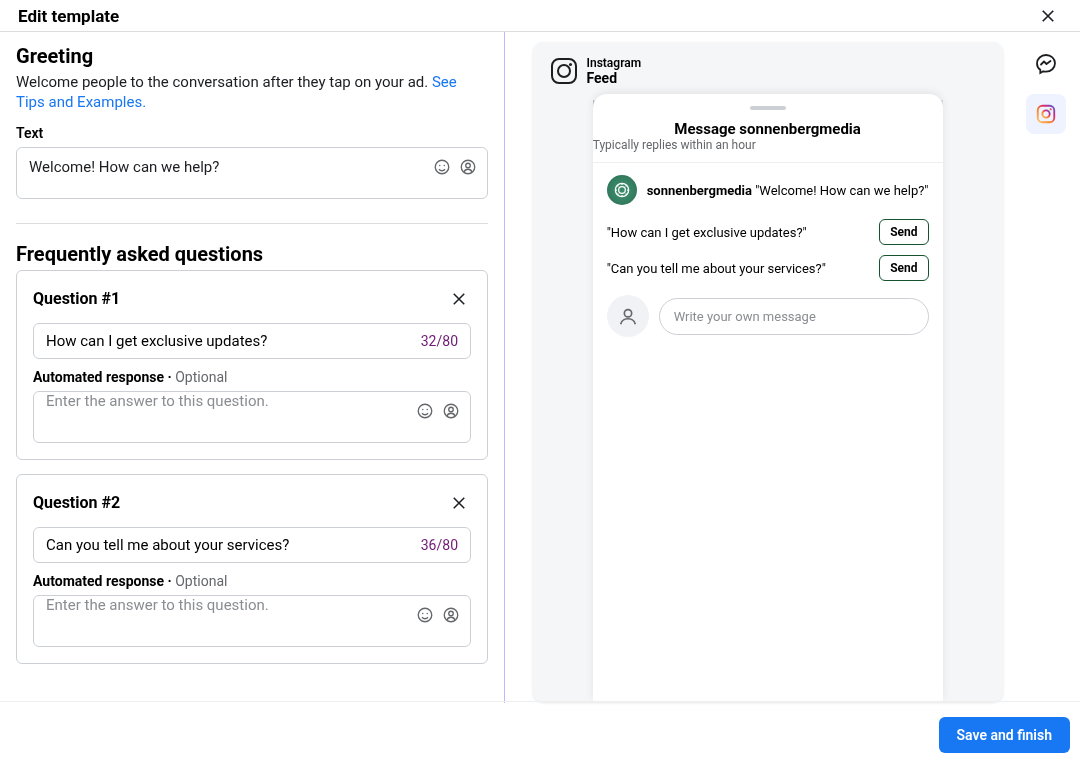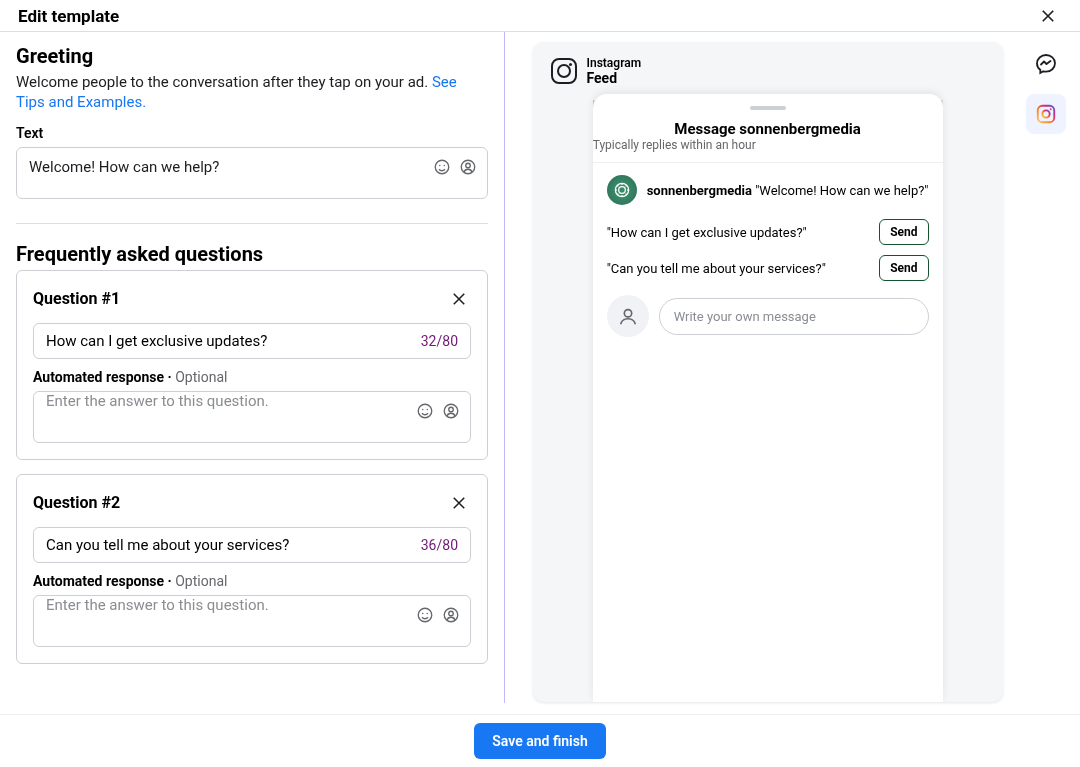--- a/index.html
+++ b/index.html
@@ -76,21 +76,21 @@
   .msg-input { flex:1; border:1px solid #ccd0d5; border-radius:20px; padding:10px 14px; font-size:13px; color:#8a8d91; }
 
   
   .side-toggles { position:absolute; top:12px; right:14px; display:flex; flex-direction:column; gap:10px; }
   .toggle { width:40px; height:40px; border-radius:8px; display:flex; align-items:center; justify-content:center; cursor:pointer; }
   .toggle.active { background:#eef3ff; }
   .messenger-icon svg { width:24px; height:24px; }
   .ig-grad { width:22px; height:22px; }
 
   
-  .footer { position:absolute; bottom:0; right:0; left:0; height:53px; border-top:1px solid #eee; display:flex; justify-content:center; align-items:center; padding:0 10px; }
+  .footer { position:absolute; bottom:0; right:0; left:0; height:66px; border-top:1px solid #eee; display:flex; justify-content:flex-end; align-items:center; padding:0 10px; }
   .save-btn { background:#1877f2; color:#fff; border:none; border-radius:6px; padding:10px 18px; font-size:14px; font-weight:600; cursor:pointer; }
 </style>
 </head>
 <body>
 
 <div class="header">
   <h1>Edit template</h1>
   <div class="close-btn">
     <svg viewBox="0 0 24 24" fill="none" stroke="#1c1e21" stroke-width="2.2">
         <path d="M5 5 L19 19 M19 5 L5 19"></path>

